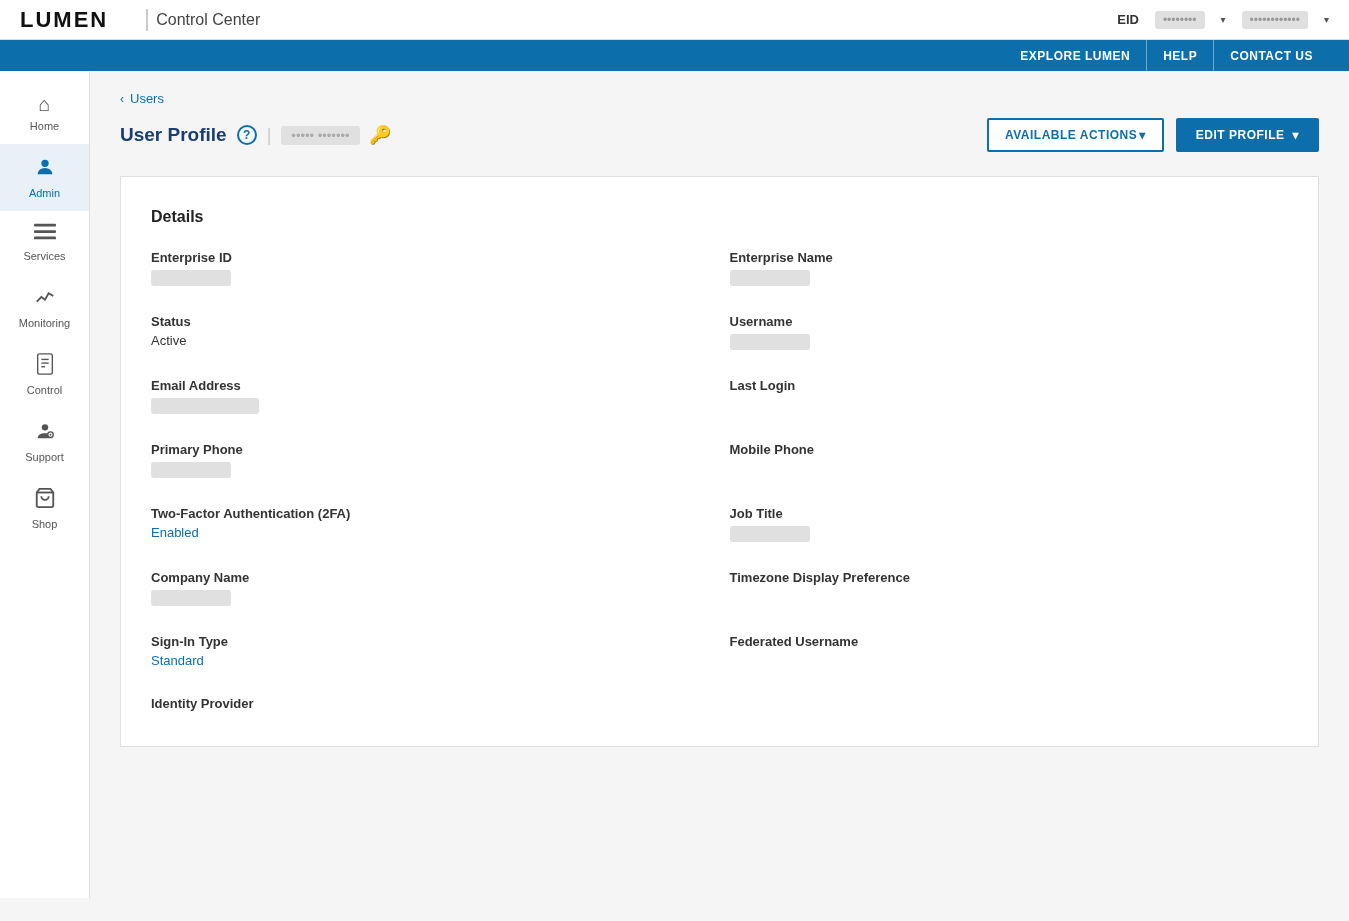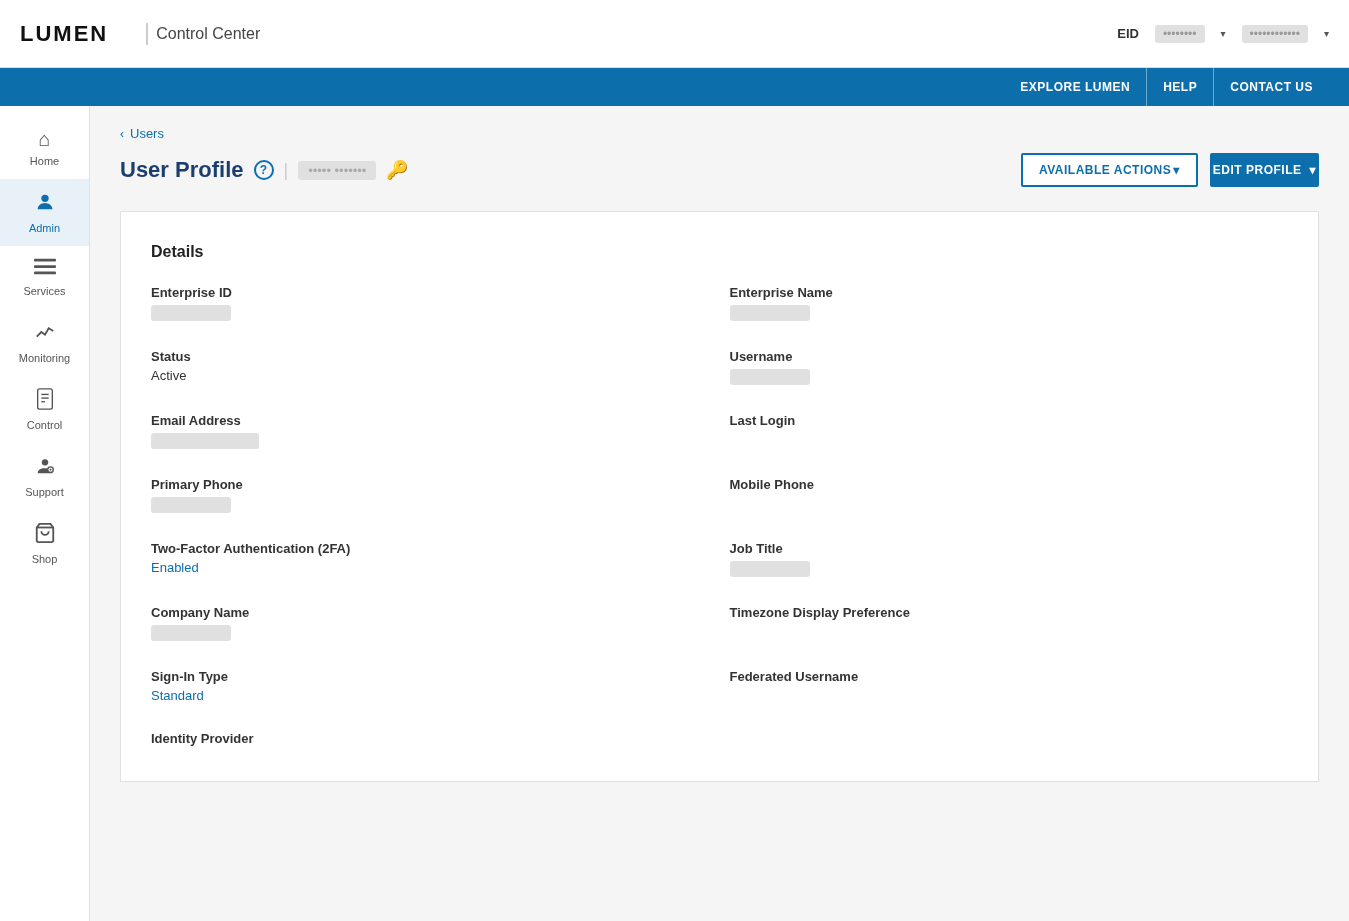--- a/index.html
+++ b/index.html
@@ -5,21 +5,21 @@
     * { box-sizing: border-box; margin: 0; padding: 0; }
     body { font-family: Arial, sans-serif; font-size: 14px; background: #f5f5f5; color: #333; }
 
     
     .top-header {
       display: flex;
       align-items: center;
       background: #fff;
       border-bottom: 1px solid #ddd;
       padding: 0 20px;
-      height: 68px;
+      height: 40px;
     }
     .logo {
       font-size: 22px;
       font-weight: 900;
       letter-spacing: 2px;
       color: #111;
       margin-right: 30px;
     }
     .logo-line {
       display: inline-block;
@@ -59,21 +59,21 @@
       color: #999;
     }
 
     
     .blue-nav {
       background: #0d6eac;
       display: flex;
       align-items: center;
       justify-content: flex-end;
       padding: 0 20px;
-      height: 38px;
+      height: 31px;
       gap: 0;
     }
     .blue-nav a {
       color: #fff;
       text-decoration: none;
       font-size: 12px;
       font-weight: 600;
       letter-spacing: 0.5px;
       padding: 0 16px;
       line-height: 38px;
@@ -147,21 +147,21 @@
       align-items: center;
       justify-content: space-between;
       margin-bottom: 24px;
     }
     .page-title-group {
       display: flex;
       align-items: center;
       gap: 10px;
     }
     .page-title {
-      font-size: 22px;
+      font-size: 19px;
       font-weight: 700;
       color: #1a3f6f;
     }
     .help-icon {
       width: 20px;
       height: 20px;
       border-radius: 50%;
       border: 2px solid #0d6eac;
       display: flex;
       align-items: center;
@@ -204,21 +204,21 @@
       cursor: pointer;
       display: flex;
       align-items: center;
       gap: 2px;
       border-radius: 2px;
     }
     .btn-edit {
       background: #0d6eac;
       border: 2px solid #0d6eac;
       color: #fff;
-      padding: 8px 1px;
+      padding: 8px 18px;
       font-size: 12px;
       font-weight: 700;
       letter-spacing: 0.5px;
       cursor: pointer;
       display: flex;
       align-items: center;
       gap: 8px;
       border-radius: 2px;
     }
 

